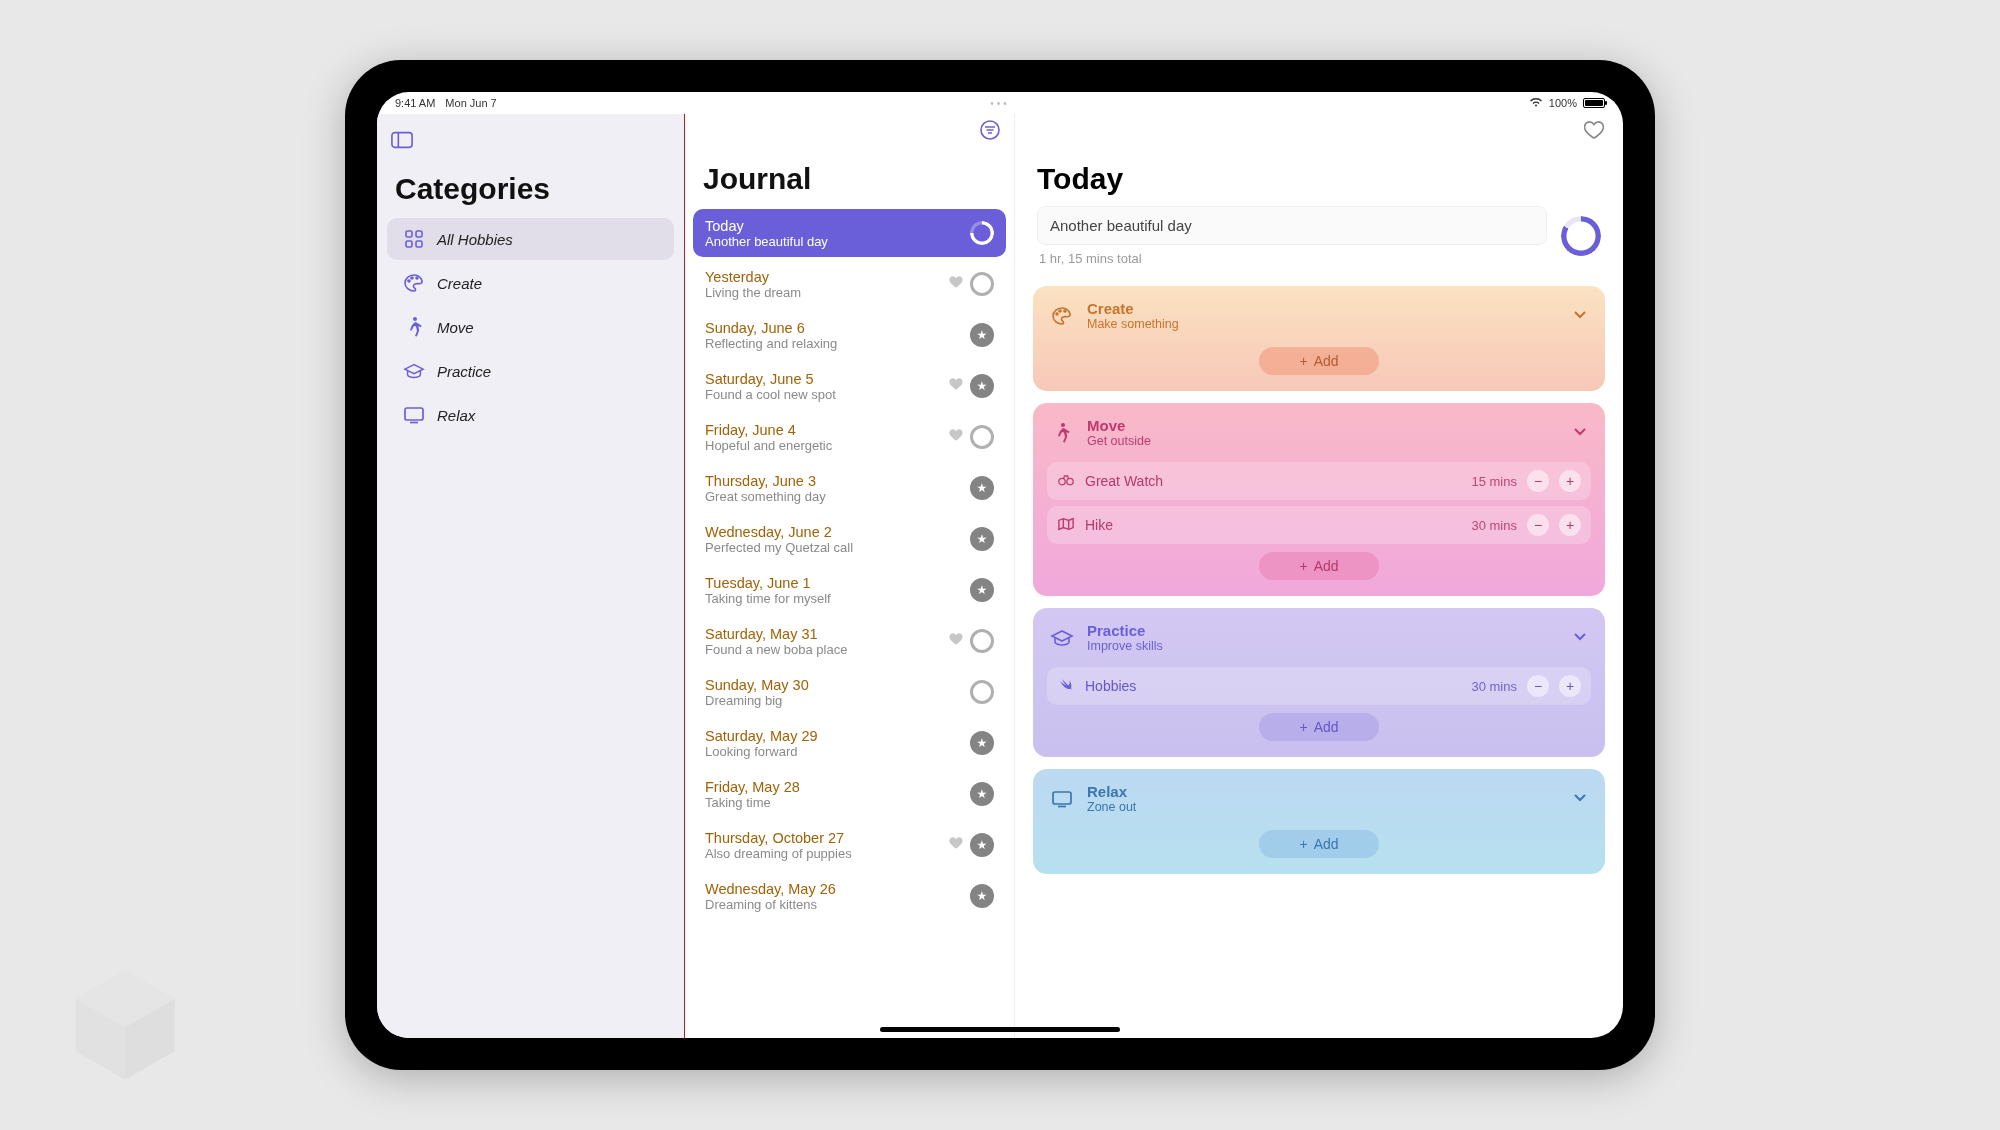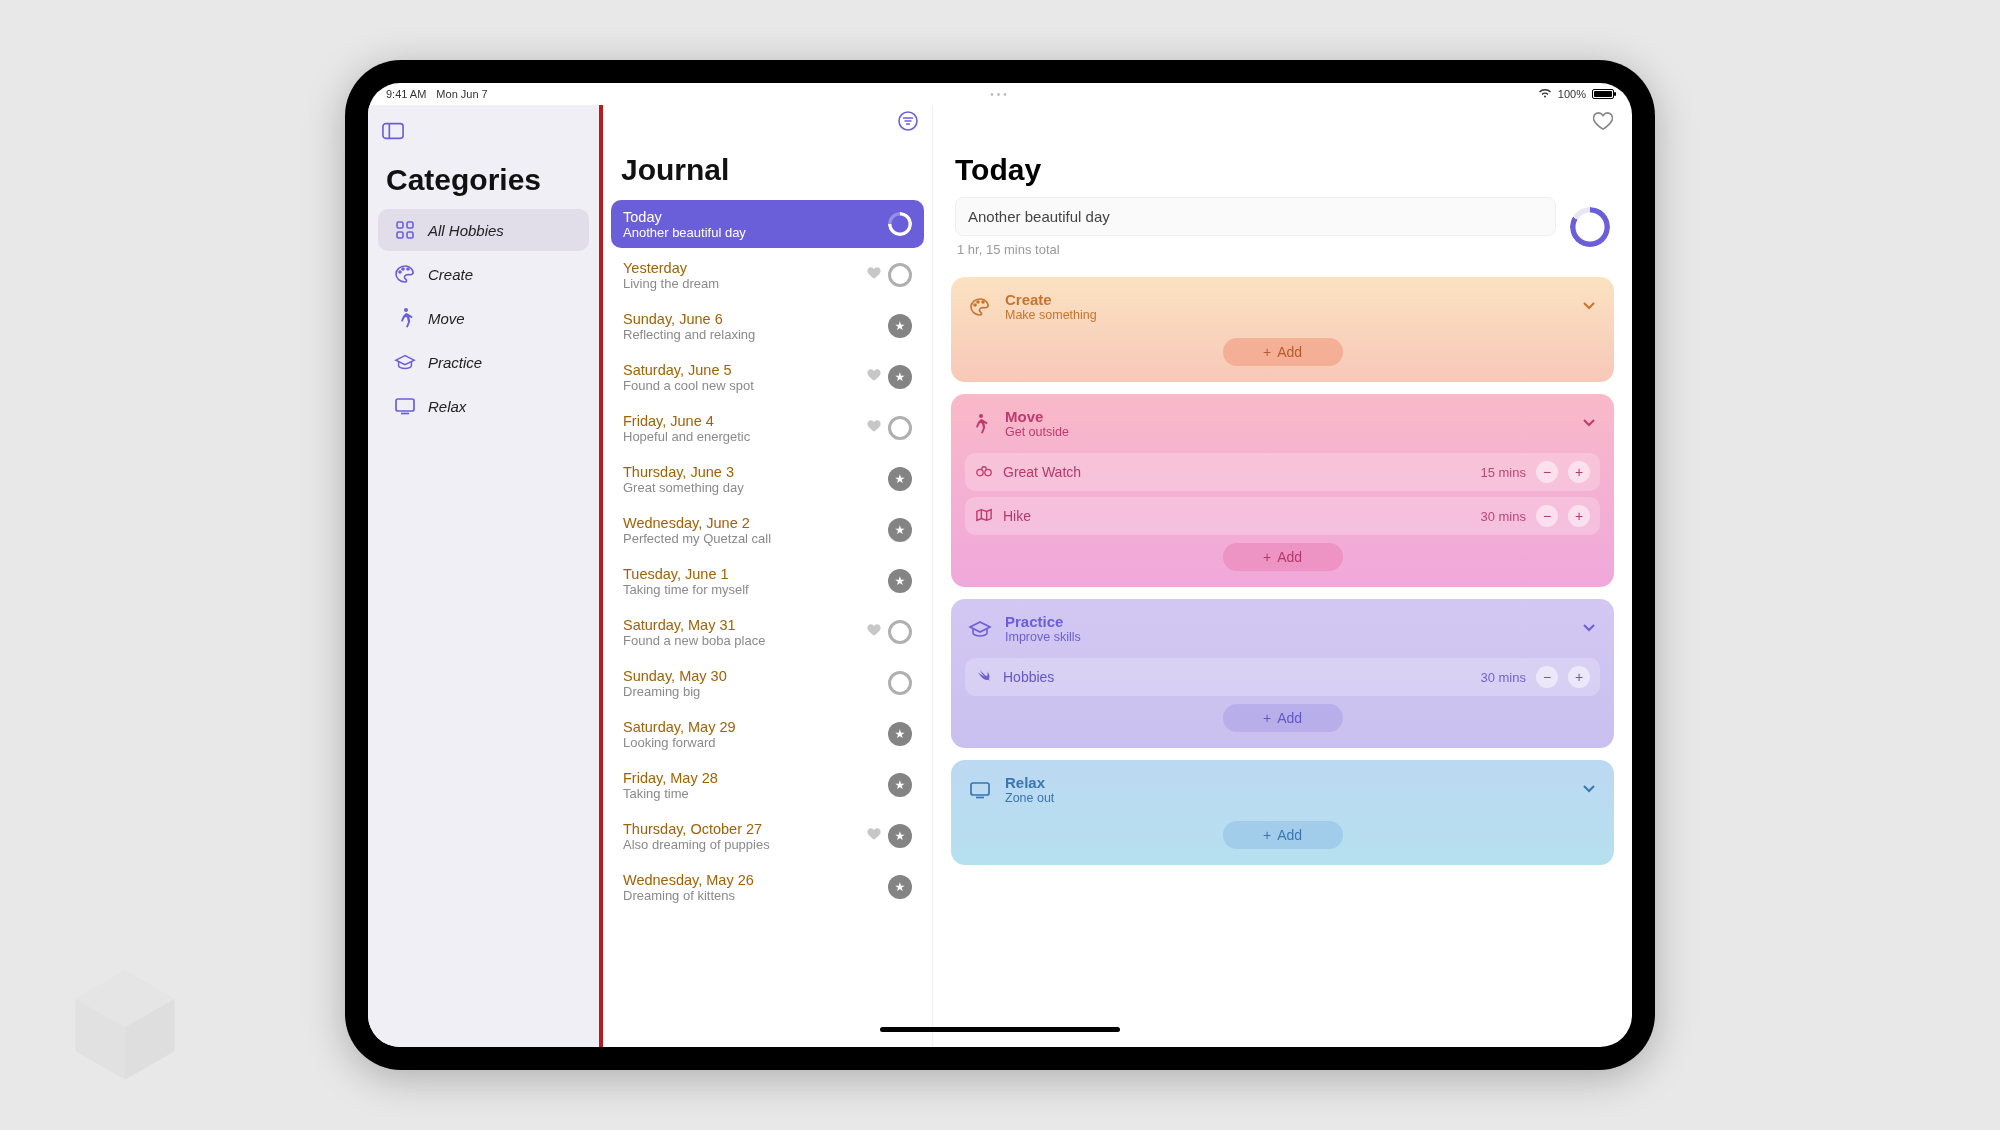--- a/index.html
+++ b/index.html
@@ -11,21 +11,21 @@
     display: flex;
     align-items: center;
     justify-content: center;
     overflow: hidden;
   }
   .ipad-frame {
     width: 1310px;
     height: 1010px;
     background: #000;
     border-radius: 56px;
-    padding: 23px;
+    padding: 32px;
     box-shadow: 0 8px 40px rgba(0,0,0,.25);
     position: relative;
   }
   .screen {
     background: #fff;
     width: 100%;
     height: 100%;
     border-radius: 32px;
     overflow: hidden;
     display: flex;
@@ -54,21 +54,21 @@
   .battery::after {
     content: ""; position: absolute; right: -3px; top: 2px;
     width: 2px; height: 4px; background: #000; border-radius: 1px;
   }
   .battery .fill { position: absolute; inset: 1px; background:#000; border-radius:1px;}
   .app {
     flex: 1; display: flex; min-height: 0;
   }
   
   .sidebar {
-    width: 235px; background: #f1eff6; border-right: 4px solid #b91c1c;
+    width: 308px; background: #f1eff6; border-right: 1px solid #b91c1c;
     display: flex; flex-direction: column; padding: 10px 0 0 0;
   }
   .sidebar-top {
     height: 36px; display: flex; align-items: center; padding: 0 14px;
   }
   .sidebar-top svg { width: 22px; height: 18px; }
   .sidebar h1 {
     font-size: 30px; font-weight: 700; padding: 12px 18px 10px; color:#111;
   }
   .cat-item {

